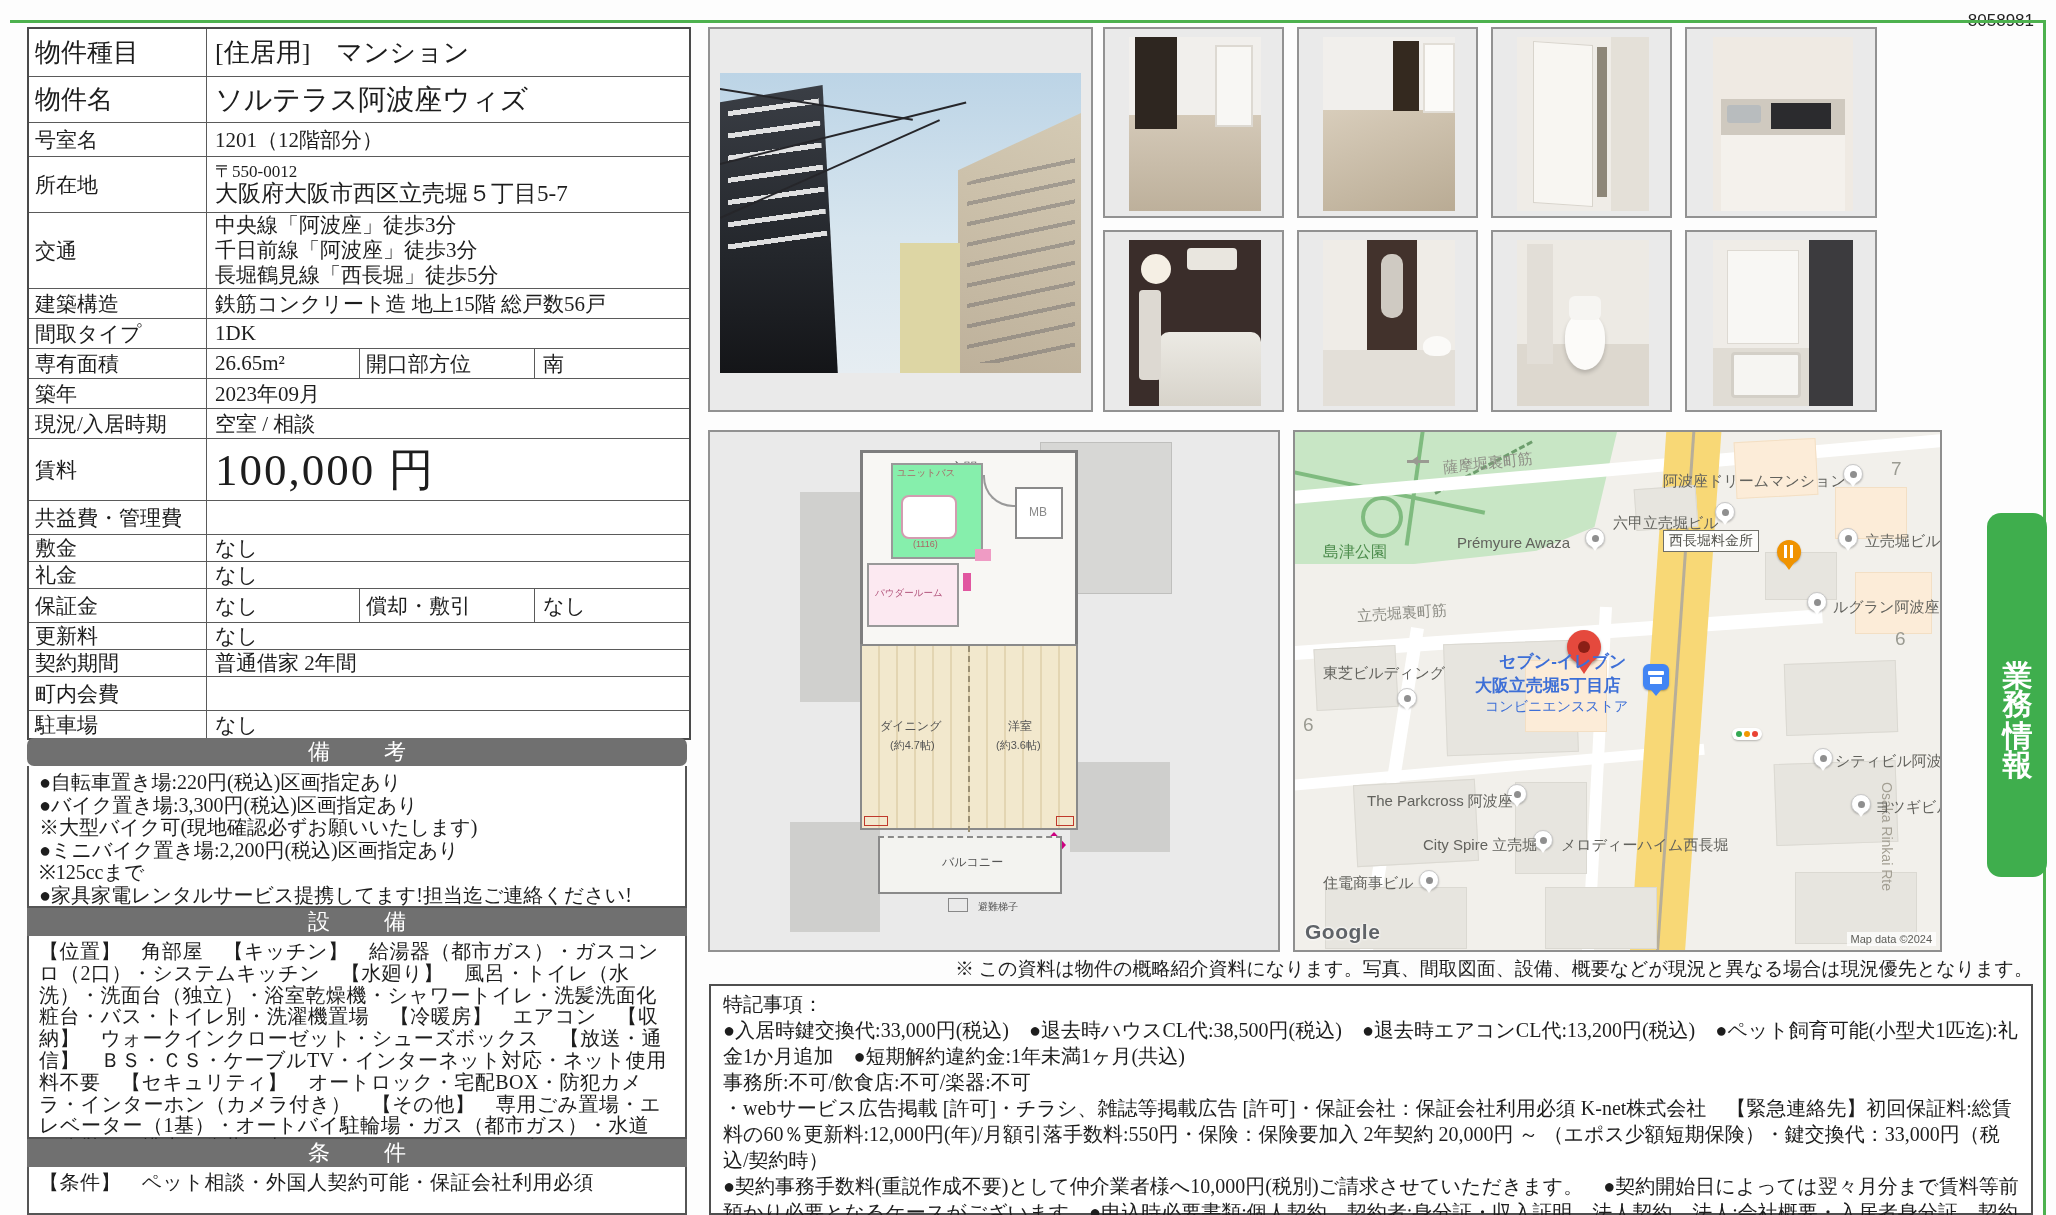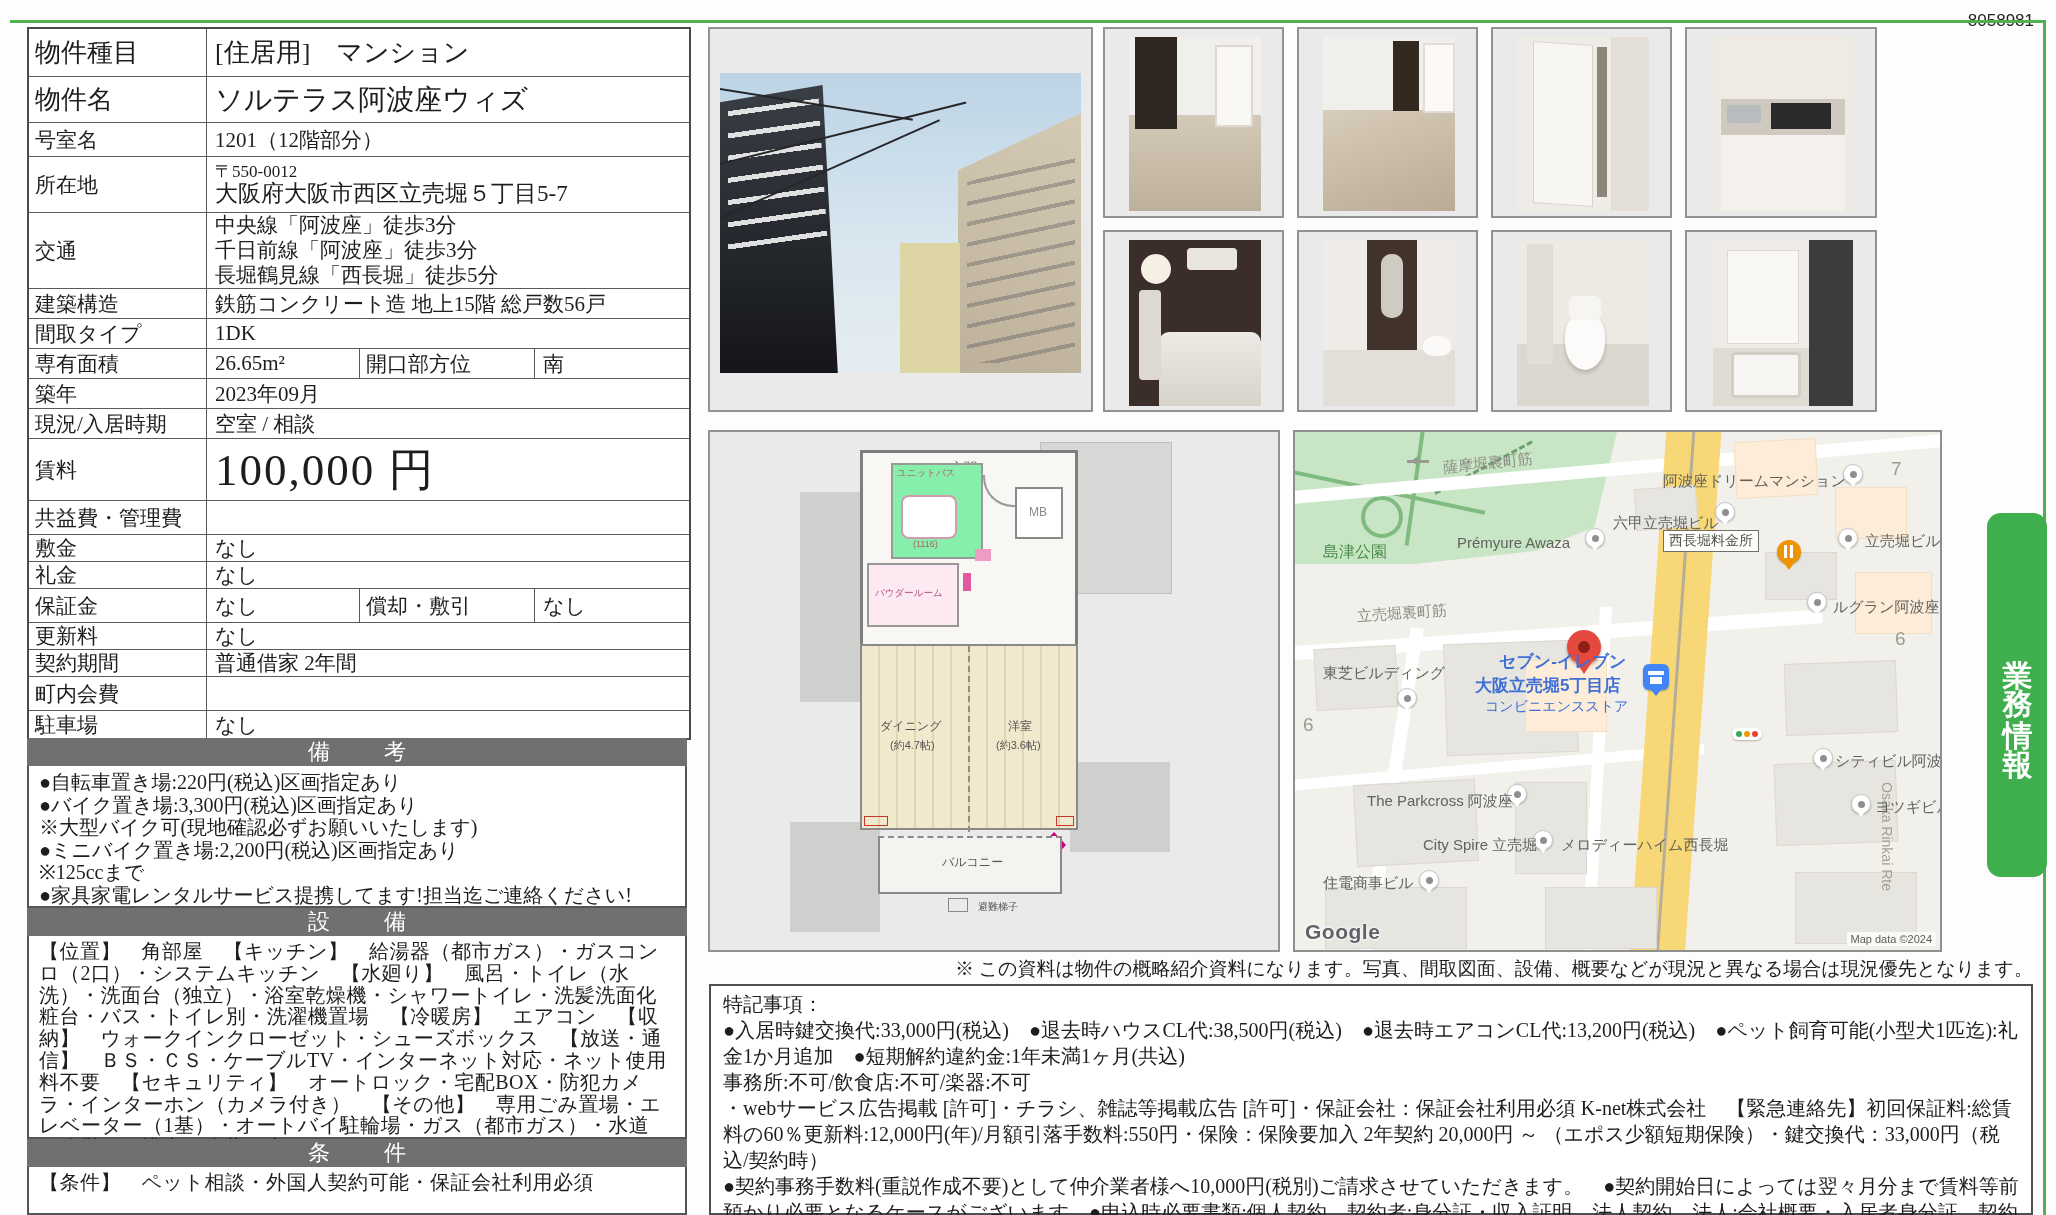--- a/index.html
+++ b/index.html
@@ -159,21 +159,21 @@
     <div class="trow" style="height:34px;">
       <div class="tlabel">町内会費</div>
       <div class="tvalue"></div>
     </div>
     <div class="trow" style="height:27px;">
       <div class="tlabel">駐車場</div>
       <div class="tvalue">なし</div>
     </div>
   </div>
 
-  <div class="abs secbar" style="left:27px;top:738px;width:660px;">備　考</div>
+  <div class="abs secbar" style="left:27px;top:738px;width:660px;border-radius:7px;">備　考</div>
   <div class="abs secbox" style="left:27px;top:766px;width:660px;height:142px;">
     <div class="remline">●自転車置き場:220円(税込)区画指定あり</div>
     <div class="remline">●バイク置き場:3,300円(税込)区画指定あり</div>
     <div class="remline">※大型バイク可(現地確認必ずお願いいたします)</div>
     <div class="remline">●ミニバイク置き場:2,200円(税込)区画指定あり</div>
     <div class="remline">※125ccまで</div>
     <div class="remline">●家具家電レンタルサービス提携してます!担当迄ご連絡ください!</div>
   </div>
 
   <div class="abs secbar" style="left:27px;top:908px;width:660px;">設　備</div>

